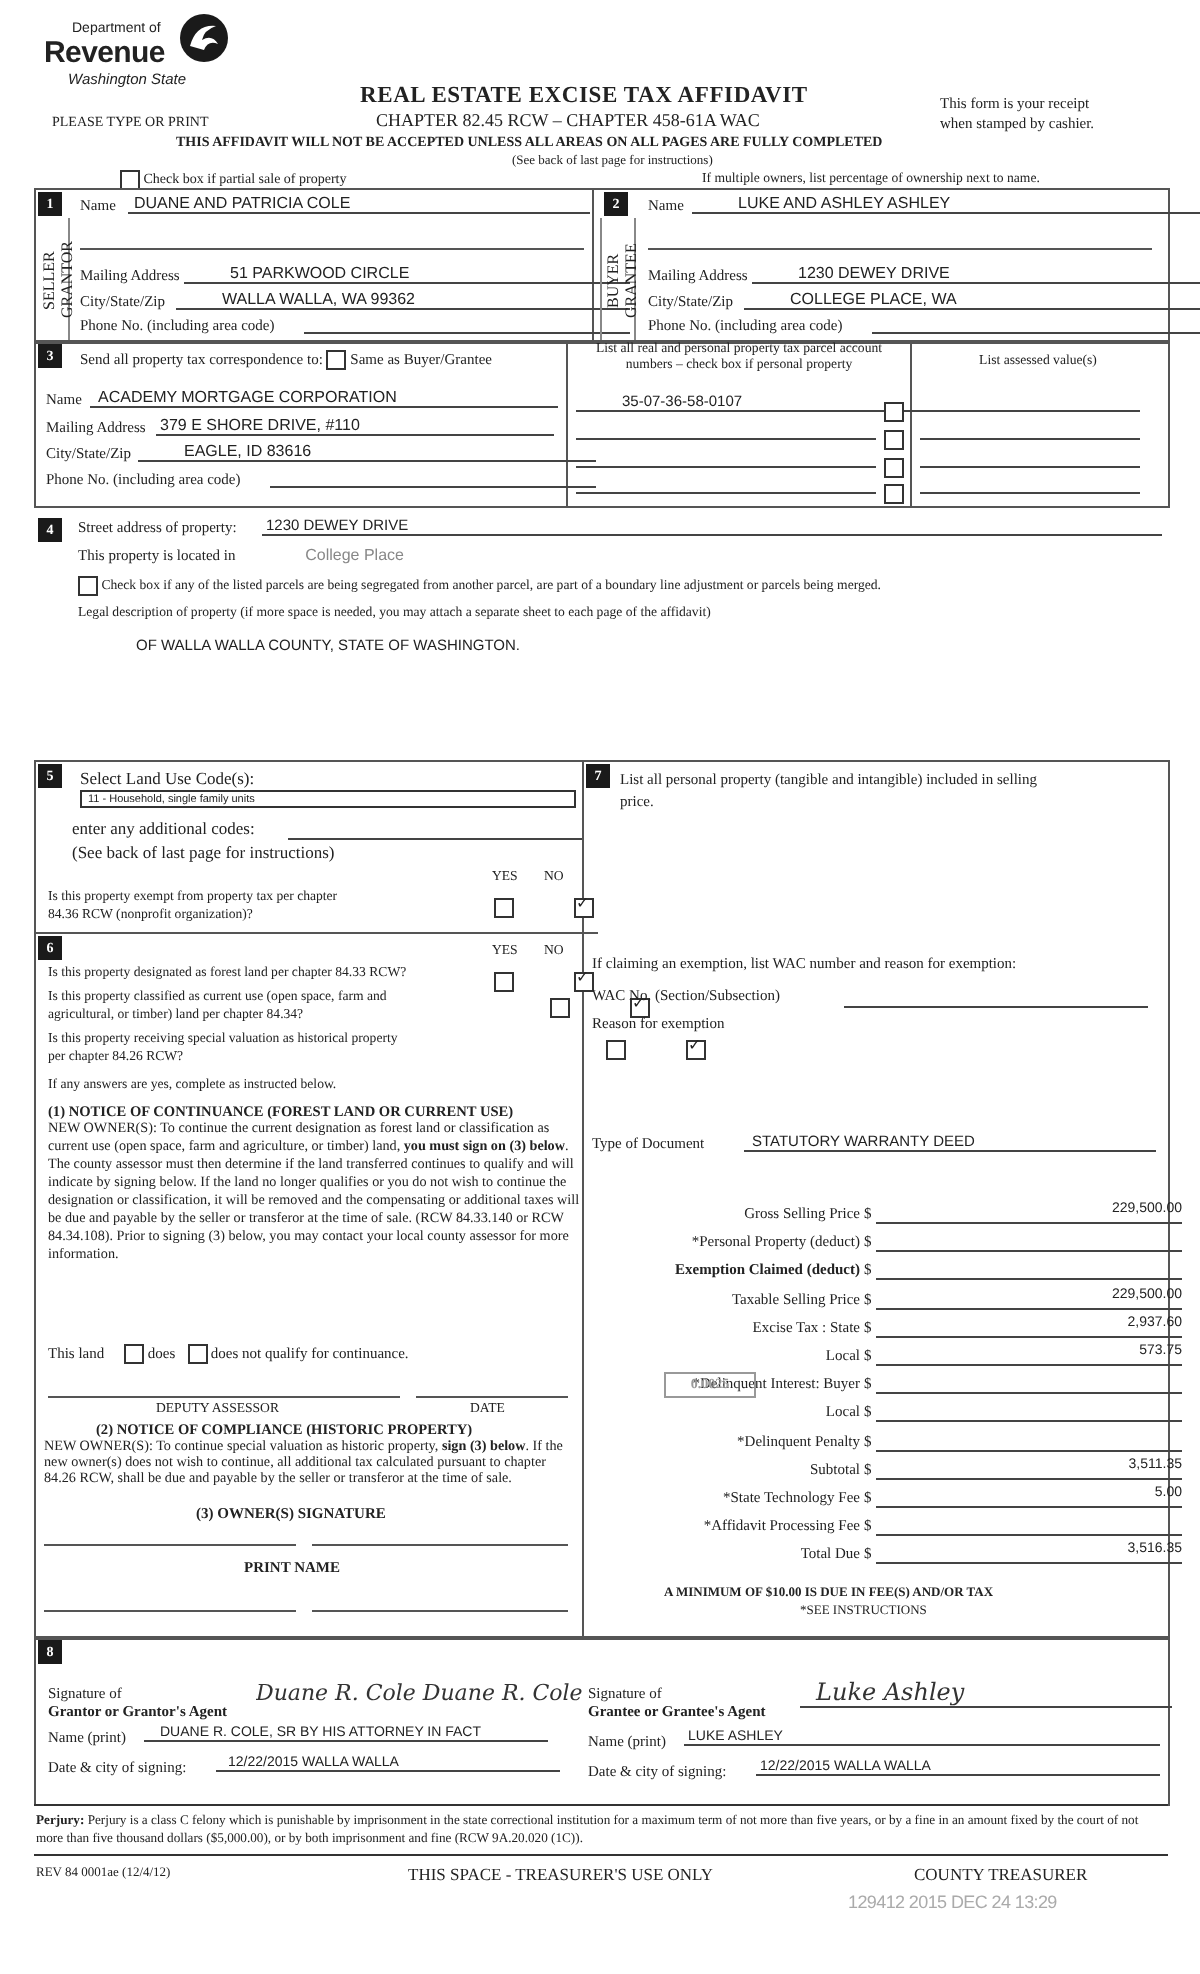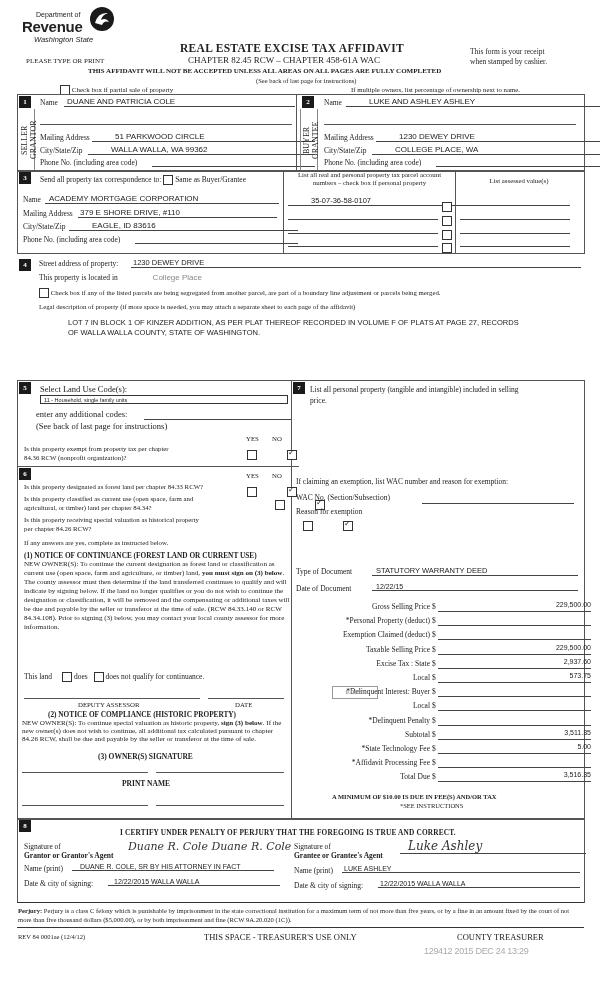--- a/index.html
+++ b/index.html
@@ -164,21 +164,20 @@
   <div class="abs lbl" style="left:22px;top:16px;">
     <span>This property is located in</span>
     <span class="fill" style="margin-left:10px;font-size:8px;color:#888;">College Place</span>
   </div>
   <div class="abs small" style="left:22px;top:31px;">
     <span class="cb"></span>
     <span>Check box if any of the listed parcels are being segregated from another parcel, are part of a boundary line adjustment or parcels being merged.</span>
   </div>
   <div class="abs small" style="left:22px;top:46px;">Legal description of property (if more space is needed, you may attach a separate sheet to each page of the affidavit)</div>
   <div class="abs fill" style="left:28px;top:61px;font-size:7.5px;line-height:10px;">
-    <div>LOT 7 IN BLOCK 1 OF KINZER ADDITION, AS PER PLAT THEREOF RECORDED IN VOLUME F OF PLATS AT PAGE 27, RECORDS</div>
     <div>OF WALLA WALLA COUNTY, STATE OF WASHINGTON.</div>
   </div>
 </div>
 
 <div class="box" style="left:17px;top:380px;width:566px;height:438px;"></div>
 <div class="vline" style="left:291px;top:380px;height:439px;"></div>
 
 <div class="abs" style="left:18px;top:381px;width:273px;height:85px;">
   <span class="num abs" style="left:1px;top:1px;">5</span>
   <div class="abs serif" style="left:22px;top:3px;font-size:8.5px;">Select Land Use Code(s):</div>
@@ -263,38 +262,34 @@
   <div class="abs serif" style="left:4px;top:112px;font-size:7.5px;">
     <span>WAC No. (Section/Subsection)</span>
     <span class="abs uline" style="left:126px;top:0;width:152px;height:10px;"></span>
   </div>
   <div class="abs serif" style="left:4px;top:126px;font-size:7.5px;">Reason for exemption</div>
 
   <div class="abs serif" style="left:4px;top:186px;font-size:7.5px;width:280px;">
     <span>Type of Document</span>
     <span class="abs fill uline" style="left:76px;top:-1px;width:202px;font-size:7.5px;padding-left:4px;">STATUTORY WARRANTY DEED</span>
   </div>
-  <div class="abs serif" style="left:4px;top:203px;font-size:7.5px;width:280px;">
-    <span>Date of Document</span>
-    <span class="abs fill uline" style="left:76px;top:-1px;width:202px;font-size:7px;padding-left:4px;">12/22/15</span>
-  </div>
 
   <div class="abs" id="amounts" style="left:0;top:221px;width:290px;">
       <div class="abs serif" style="left: 0px; top: 0px; width: 290px; height: 12px; font-size: 7.5px;">
         <span class="abs" style="right: 152px; top: 0px; text-align: right; white-space: nowrap;">Gross Selling Price</span>
         <span class="abs" style="left: 140px; top: 0px;">$</span>
         <span class="abs fill uline" style="left: 146px; top: -1px; width: 130px; height: 10px; text-align: right; font-size: 7px;">229,500.00</span>
       </div>
       <div class="abs serif" style="left: 0px; top: 14.2px; width: 290px; height: 12px; font-size: 7.5px;">
         <span class="abs" style="right: 152px; top: 0px; text-align: right; white-space: nowrap;">*Personal Property (deduct)</span>
         <span class="abs" style="left: 140px; top: 0px;">$</span>
         <span class="abs fill uline" style="left: 146px; top: -1px; width: 130px; height: 10px; text-align: right; font-size: 7px;"></span>
       </div>
       <div class="abs serif" style="left: 0px; top: 28.4px; width: 290px; height: 12px; font-size: 7.5px;">
-        <span class="abs" style="right: 152px; top: 0px; text-align: center; white-space: nowrap;">Exemption Claimed (deduct)</span>
+        <span class="abs" style="right: 152px; top: 0px; text-align: center; white-space: nowrap; font-weight: bold;">Exemption Claimed (deduct)</span>
         <span class="abs" style="left: 140px; top: 0px;">$</span>
         <span class="abs fill uline" style="left: 146px; top: -1px; width: 130px; height: 10px; text-align: right; font-size: 7px;"></span>
       </div>
       <div class="abs serif" style="left: 0px; top: 42.6px; width: 290px; height: 12px; font-size: 7.5px;">
         <span class="abs" style="right: 152px; top: 0px; text-align: right; white-space: nowrap;">Taxable Selling Price</span>
         <span class="abs" style="left: 140px; top: 0px;">$</span>
         <span class="abs fill uline" style="left: 146px; top: -1px; width: 130px; height: 10px; text-align: right; font-size: 7px;">229,500.00</span>
       </div>
       <div class="abs serif" style="left: 0px; top: 56.8px; width: 290px; height: 12px; font-size: 7.5px;">
         <span class="abs" style="right: 152px; top: 0px; text-align: right; white-space: nowrap;">Excise Tax : State</span>
@@ -346,21 +341,20 @@
   <div class="abs serif" style="left:40px;top:305px;width:44px;height:11px;border:1px solid #999;font-size:7px;color:#999;text-align:center;line-height:11px;font-weight:bold;">0.0025</div>
 
   <div class="abs serif" style="left:40px;top:412px;font-size:6.5px;font-weight:bold;">A MINIMUM OF $10.00 IS DUE IN FEE(S) AND/OR TAX</div>
   <div class="abs serif" style="left:108px;top:421px;font-size:6.5px;">*SEE INSTRUCTIONS</div>
 </div>
 
 <div class="box" style="left:17px;top:818px;width:566px;height:84px;border-bottom:none;"></div>
 <div class="hline" style="left:17px;top:902px;width:567px;border-top-color:#333;"></div>
 <div class="abs" style="left:18px;top:819px;width:565px;height:82px;">
   <span class="num abs" style="left:1px;top:1px;">8</span>
-  <div class="abs serif" style="left:102px;top:9px;font-size:7.3px;font-weight:bold;letter-spacing:0.2px;">I CERTIFY UNDER PENALTY OF PERJURY THAT THE FOREGOING IS TRUE AND CORRECT.</div>
 
   <div class="abs serif" style="left:6px;top:23px;font-size:7.5px;line-height:9px;">
     <div>Signature of</div>
     <div style="font-weight:bold;">Grantor or Grantor's Agent</div>
   </div>
   <div class="abs sig" style="left:110px;top:21px;font-size:11px;width:164px;white-space:nowrap;overflow:hidden;">Duane R. Cole  Duane R. Cole Jr.</div>
   <div class="abs serif" style="left:6px;top:45px;font-size:7.5px;width:270px;">
     <span>Name (print)</span>
     <span class="abs fill uline" style="left:48px;top:-1px;width:194px;font-size:7px;padding-left:8px;">DUANE R. COLE, SR BY HIS ATTORNEY IN FACT</span>
   </div>

